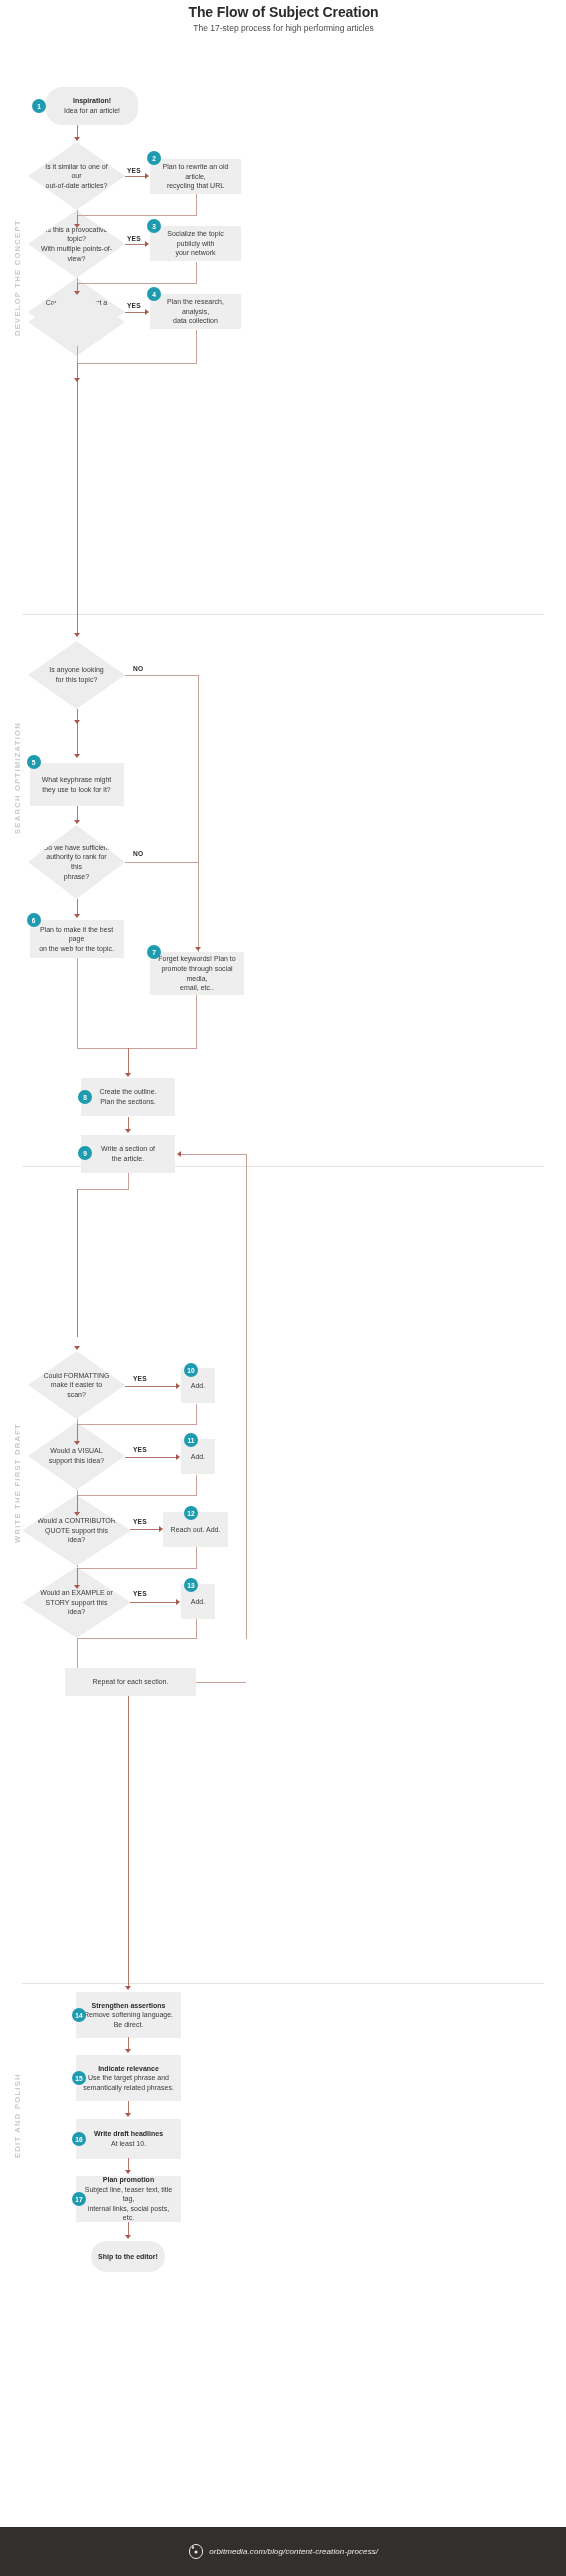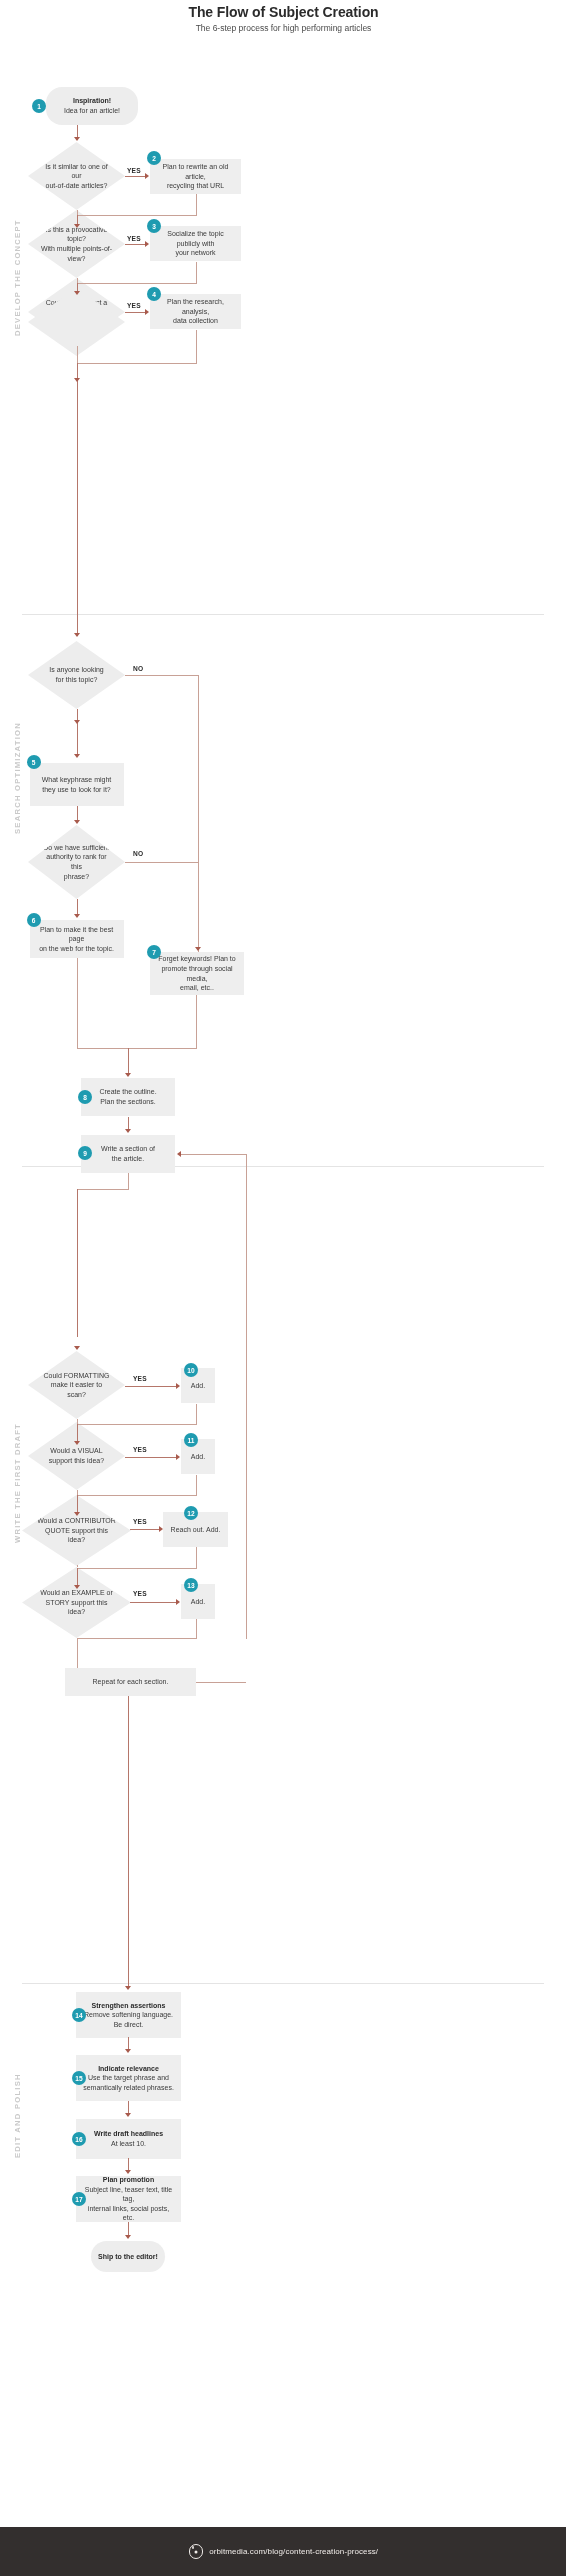--- a/index.html
+++ b/index.html
@@ -96,21 +96,21 @@
     position:absolute;font-size:6.6px;font-weight:bold;color:#2b2b2b;
     letter-spacing:0.2px;z-index:3;
   }
 
   
   .footer{
     position:absolute;left:0;bottom:0;width:567px;height:49px;
     background:#332f2e;
     display:flex;align-items:center;justify-content:center;gap:5.9px;
   }
-  .footer .url{color:#f0ece9;font-size:8px;letter-spacing:0.1px;}
+  .footer .url{color:#f0ece9;font-size:8px;letter-spacing:0.1px;font-style:italic;}
   .orbit-logo{
     width:12.5px;height:12.5px;border-radius:50%;
     border:1px solid #f0ece9;position:relative;flex:0 0 auto;
   }
   .orbit-logo::after{
     content:"";position:absolute;left:50%;top:50%;
     width:3px;height:3px;border-radius:50%;background:#f0ece9;
     transform:translate(-50%,-50%);
   }
   .orbit-logo::before{
@@ -118,21 +118,21 @@
     width:2.2px;height:2.2px;border-radius:50%;background:#f0ece9;
     opacity:.85;
   }
 </style>
 </head>
 <body>
 
 <div id="page">
 
   <div class="title">The Flow of Subject Creation</div>
-  <div class="subtitle">The 6-step process for high performing articles</div>
+  <div class="subtitle">The 17-step process for high performing articles</div>
 
   <div class="band-label" style="left:13.3px;top:186px;height:184px;">DEVELOP THE CONCEPT</div>
   <div class="band-rule" style="top:614px;"></div>
 
   <div class="band-label" style="left:13.3px;top:686px;height:184px;">SEARCH OPTIMIZATION</div>
   <div class="band-rule" style="top:1166px;"></div>
 
   <div class="band-label" style="left:13.3px;top:1379px;height:207px;">WRITE THE FIRST DRAFT</div>
   <div class="band-rule" style="top:1983px;"></div>
 

